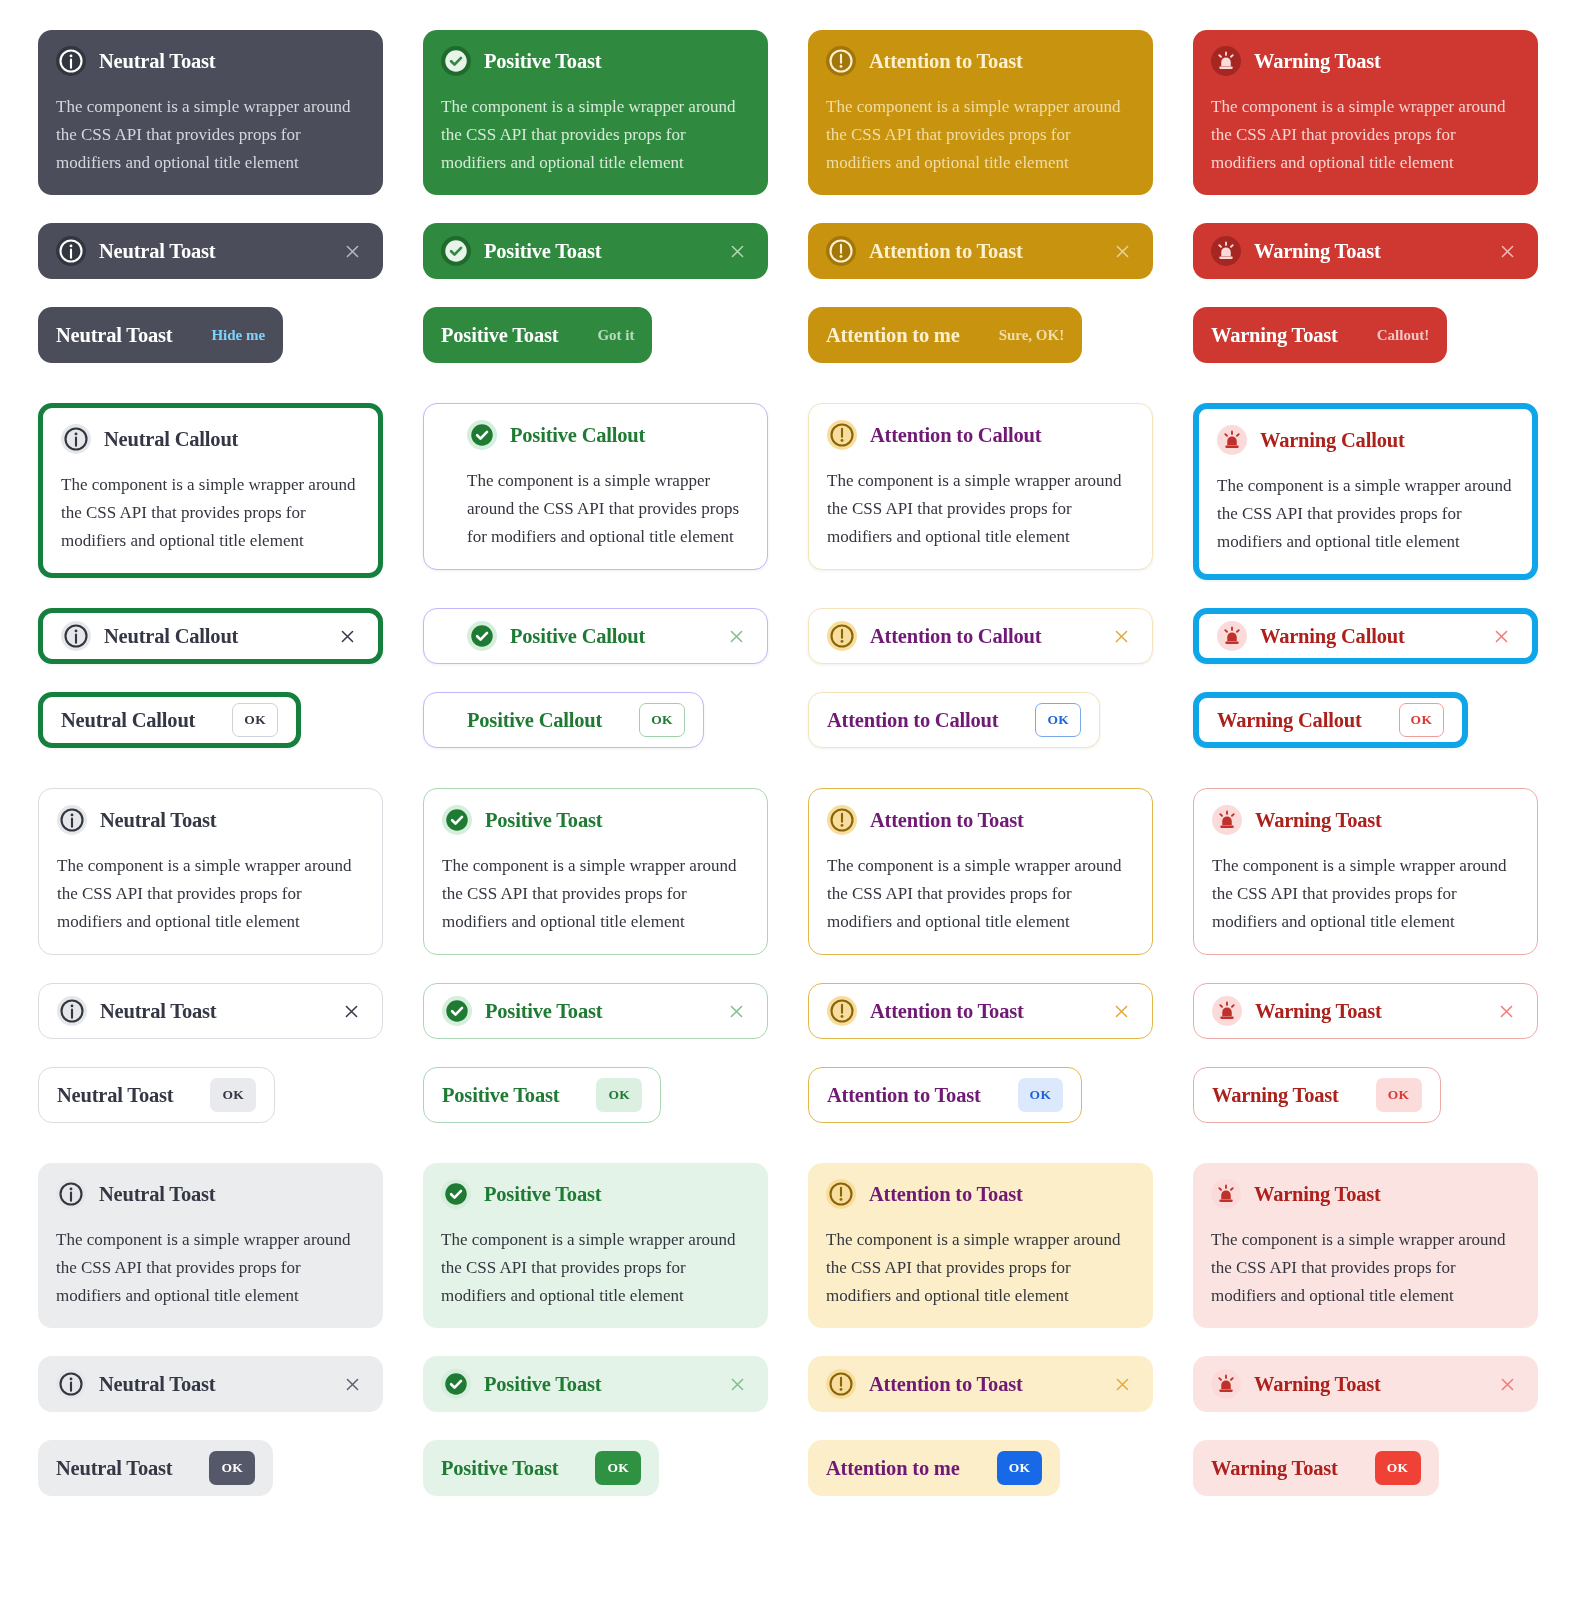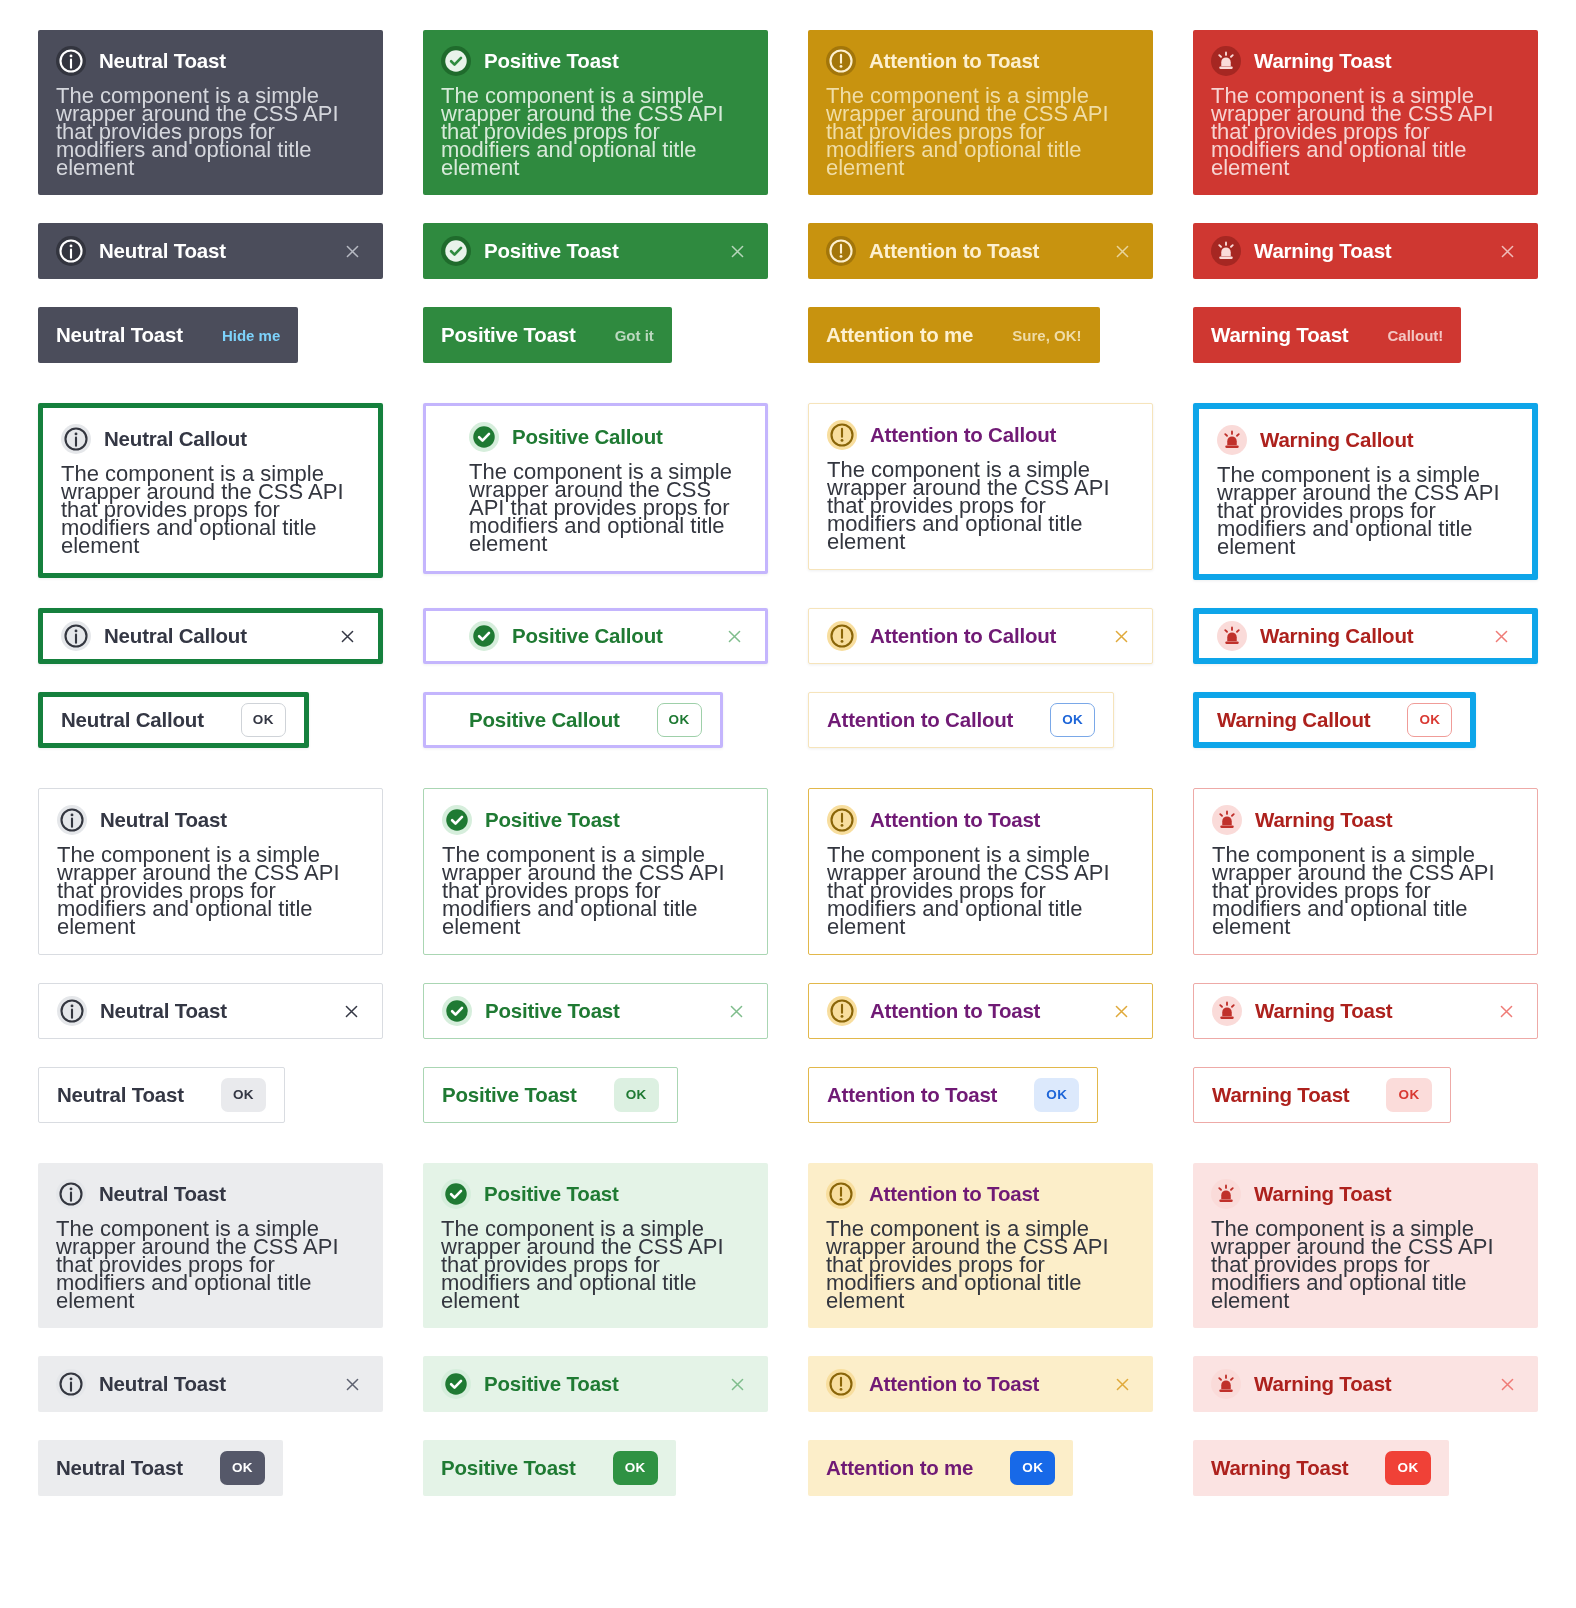--- a/index.html
+++ b/index.html
@@ -18,24 +18,25 @@
     column-gap: 40px;
     align-items: start;
   }
   .row-sp-md { margin-bottom: 28px; }
   .row-sp-xl { margin-bottom: 40px; }
 
   .cell { display: flex; }
 
   
   .banner {
-    border-radius: 2px;
+    border-radius: 14px;
     padding: 16px 18px 18px 18px;
     width: 100%;
     display: block;
+    font-family: Liberation Serif, serif;
   }
   .banner.compact {
     padding: 0 18px;
     height: 56px;
     display: flex;
     align-items: center;
   }
   .banner.shrink { width: auto; }
 
   .bhead {
@@ -44,23 +45,23 @@
     gap: 13px;
     width: 100%;
   }
   .btitle {
     font-size: 20.5px;
     font-weight: bold;
     letter-spacing: -0.2px;
     white-space: nowrap;
   }
   .bbody {
-    font-size: 22px;
-    line-height: 18px;
-    margin-top: 11px;
+    font-size: 17px;
+    line-height: 28px;
+    margin-top: 17px;
     max-width: 320px;
   }
 
   
   .ico {
     width: 30px; height: 30px;
     border-radius: 50%;
     flex: 0 0 30px;
     display: flex; align-items: center; justify-content: center;
   }
@@ -127,21 +128,21 @@
 
   
   .d-neutral-solid  { background:#33353f; }
   .d-positive-solid { background:#1f6b2c; }
   .d-attention-solid{ background:#a3760a; }
   .d-warning-solid  { background:#a62722; }
 
   
   .v-white { background:#ffffff; }
   .v-white.b-neutral   { border:5px solid #15803d; }
-  .v-white.b-positive  { border:3px solid #c4b5fd;padding-left:43px; }
+  .v-white.b-positive  { border:1px solid #c4b5fd;padding-left:43px; }
   .v-white.b-attention { border:1px solid #f6e4bb; }
   .v-white.b-warning   { border:6px solid #0ea5e9; }
   .v-white { box-shadow: 0 1px 3px rgba(20,24,40,.07); }
 
   .t-neutral   { color:#343744; }
   .t-positive  { color:#1f7a33; }
   .t-attention { color:#701a75; }
   .t-warning   { color:#ad211d; }
 
   .body-dark { color:#33363f; }

